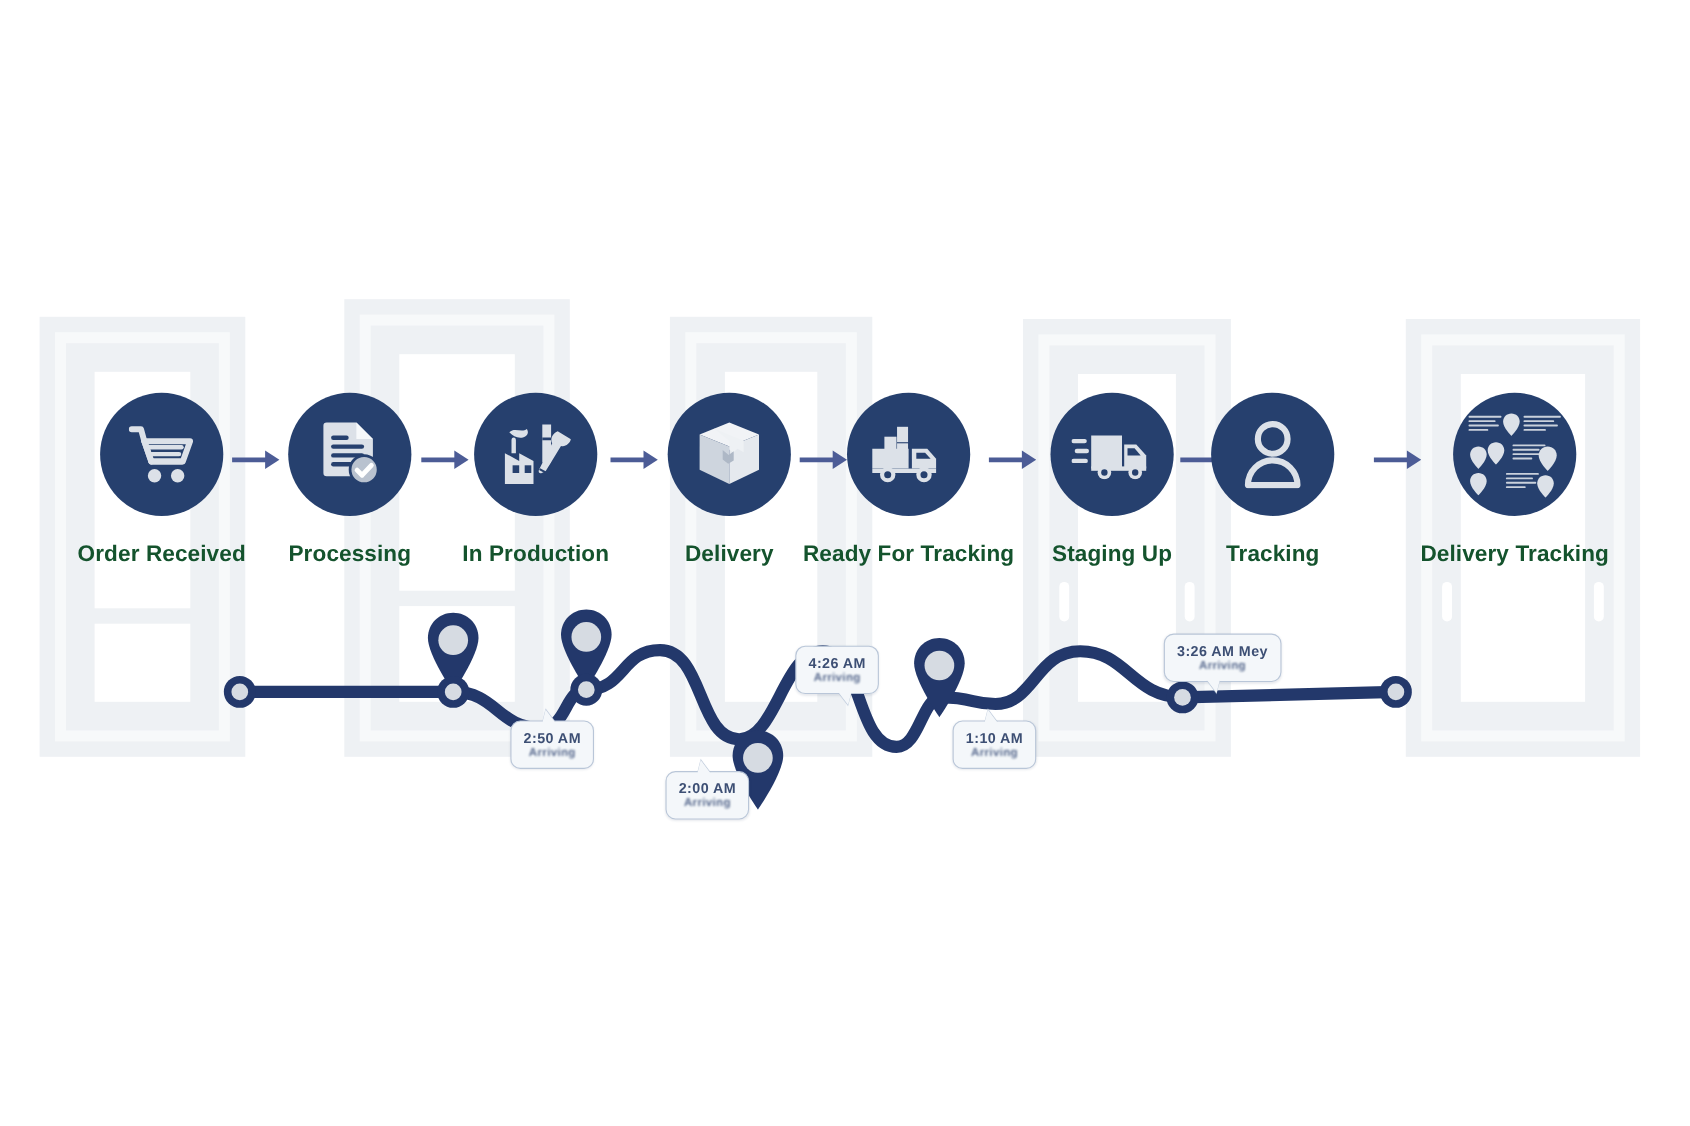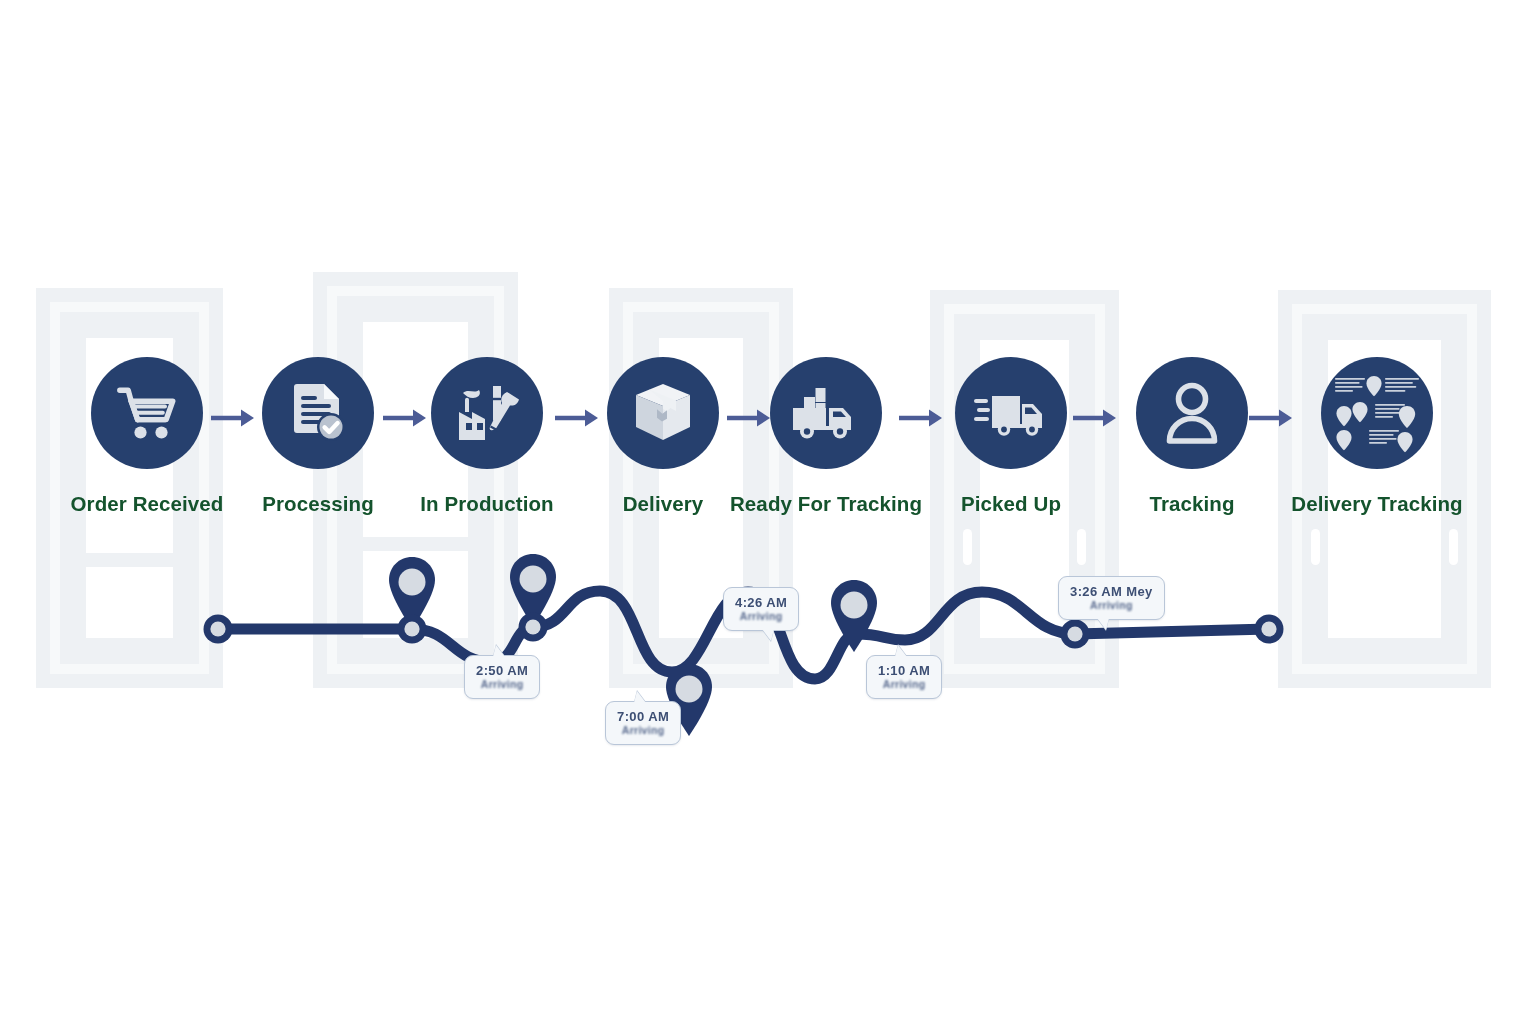--- a/index.html
+++ b/index.html
@@ -328,23 +328,23 @@
         <path d="M48 14h11l9 10v12H48z" fill="#DCE1E8"></path>
         <path d="M51 17.5h6.4l5.6 6.5H51z" fill="#26406E"></path>
         <rect x="18" y="34" width="50" height="4" fill="#DCE1E8"></rect>
         <circle cx="30" cy="39.5" r="6.2" fill="#DCE1E8"></circle>
         <circle cx="30" cy="39.5" r="2.9" fill="#26406E"></circle>
         <circle cx="58" cy="39.5" r="6.2" fill="#DCE1E8"></circle>
         <circle cx="58" cy="39.5" r="2.9" fill="#26406E"></circle>
       </svg>
           </span>
     </div>
-    <div class="step-label">Picked Up</div>
-      </div>
-      <div class="step" style="left: 1092px; top: 357px;">
+    <div class="step-label">Staging Up</div>
+      </div>
+      <div class="step" style="left: 1057px; top: 357px;">
     <div class="step-circle" style="background:#26406E">
       <span>
             <svg width="52" height="62" viewBox="0 0 52 62">
         <circle cx="26" cy="17" r="13.5" fill="none" stroke="#DCE1E8" stroke-width="5.6"></circle>
         <path d="M3.5 59c0-12.4 10-22.5 22.5-22.5S48.5 46.6 48.5 59z" fill="none" stroke="#DCE1E8" stroke-width="5.6" stroke-linejoin="round"></path>
       </svg>
           </span>
     </div>
     <div class="step-label">Tracking</div>
       </div>
@@ -443,21 +443,21 @@
       </g>
   </svg>
 
   <div id="tooltips-layer">
       <div class="tip" style="left: 464px; top: 655px;">
     <div class="tip-main">2:50 AM</div>
     <div class="tip-sub">Arriving</div>
     <span class="tip-tail tail-up" style="left:28px"></span>
       </div>
       <div class="tip" style="left: 605px; top: 701px;">
-    <div class="tip-main">7:00 AM</div>
+    <div class="tip-main">2:00 AM</div>
     <div class="tip-sub">Arriving</div>
     <span class="tip-tail tail-up" style="left:28px"></span>
       </div>
       <div class="tip" style="left: 723px; top: 587px;">
     <div class="tip-main">4:26 AM</div>
     <div class="tip-sub">Arriving</div>
     <span class="tip-tail tail-down" style="left:38px"></span>
       </div>
       <div class="tip" style="left: 866px; top: 655px;">
     <div class="tip-main">1:10 AM</div>

